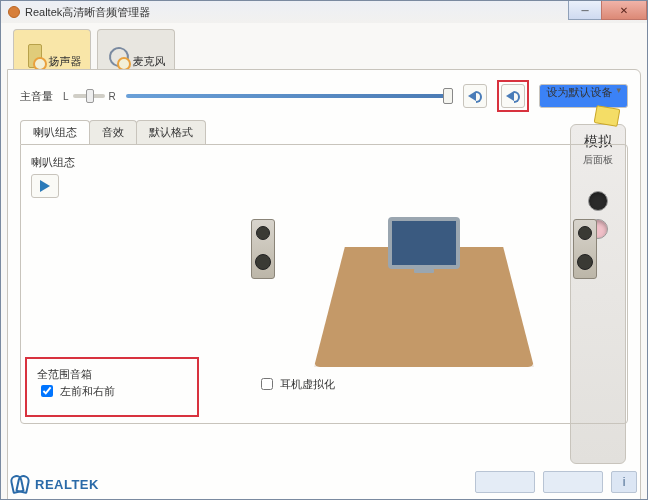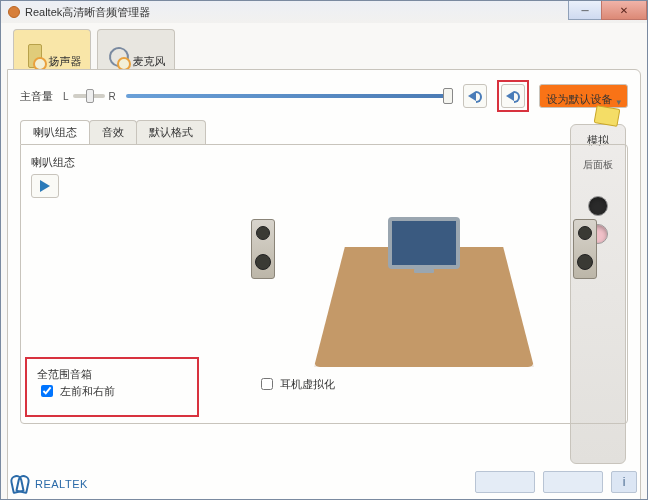--- a/index.html
+++ b/index.html
@@ -45,30 +45,30 @@
 .balance .bl{font-size:10px;color:#555}
 .bal-slider{width:32px;height:4px;background:#d0cec6;position:relative;border-radius:2px;margin:0 2px}
 .bal-slider::after{content:"";position:absolute;width:6px;height:12px;background:#eee;border:1px solid #999;border-radius:2px;top:-5px;left:13px}
 .vol-slider{flex:1;height:4px;background:linear-gradient(to right,#6aa0d8,#4b7bb4);border-radius:2px;position:relative}
 .vol-slider::after{content:"";position:absolute;width:8px;height:14px;background:#f5f5f0;border:1px solid #888;border-radius:2px;top:-6px;right:0}
 .icon-btn{width:22px;height:22px;border:1px solid var(--border);border-radius:3px;background:#fafaf6;display:flex;align-items:center;justify-content:center}
 .ic-vol{position:relative;width:14px;height:14px}
 .ic-vol::before{content:"";position:absolute;width:0;height:0;border-top:5px solid transparent;border-bottom:5px solid transparent;border-right:8px solid #4a7cb8;left:0;top:2px}
 .ic-vol::after{content:"";position:absolute;width:4px;height:8px;border:2px solid #4a7cb8;border-left:none;border-radius:0 8px 8px 0;left:8px;top:2px}
 .redbox{border:2px solid var(--red);padding:2px}
-.default-btn{height:22px;border:1px solid var(--border);border-radius:3px;background:#f97316;padding:0 6px;display:flex;align-items:flex-end;gap:4px;font-size:11px}
+.default-btn{height:22px;border:1px solid var(--border);border-radius:3px;background:#3b82f6;padding:0 6px;display:flex;align-items:flex-start;gap:4px;font-size:11px}
 .default-btn::after{content:"▾";color:#6a6a64;font-size:9px}
 
 
 .mimic{position:absolute;right:14px;top:54px;width:56px;height:340px;background:linear-gradient(to bottom,#eeecea,#e2e0dc);border:1px solid var(--border);border-radius:6px;padding:8px 4px;box-sizing:border-box;text-align:center}
 .mimic .folder{width:22px;height:16px;background:#f4dd66;border:1px solid #caa728;border-radius:2px;position:absolute;top:-18px;right:6px;transform:rotate(10deg)}
 .mimic .dot{width:18px;height:18px;border-radius:50%;margin:8px auto;border:1px solid #999;box-shadow:inset 0 2px 4px rgba(0,0,0,.3)}
 .mimic .dot.black{background:#2a2a2a}
 .mimic .dot.pink{background:#f0c0c8}
-.mimic .mtitle{font-size:11px;margin-bottom:10px}
+.mimic .mtitle{font-size:14px;margin-bottom:2px}
 .mimic .msub{font-size:10px;color:#555;margin-bottom:24px}
 
 
 .subtabs{display:flex;gap:0;margin-top:6px}
 .subtab{padding:4px 12px;border:1px solid var(--border);border-bottom:none;border-radius:4px 4px 0 0;background:#edece6;font-size:11px;margin-right:-1px}
 .subtab.active{background:var(--panel-bg);position:relative;z-index:2}
 .subpanel{border:1px solid var(--border);height:280px;border-radius:0 4px 4px 4px;padding:10px;box-sizing:border-box;display:flex;gap:10px;position:relative}
 
 
 .cfg{width:190px}
@@ -98,21 +98,21 @@
 
 .virt{position:absolute;left:236px;bottom:30px;display:flex;align-items:center;gap:4px;font-size:11px}
 .virt input{width:12px;height:12px}
 
 
 .footer{position:absolute;bottom:6px;left:10px;display:flex;align-items:center;gap:6px}
 .rtk-logo{width:18px;height:18px;position:relative}
 .rtk-logo::before,.rtk-logo::after{content:"";position:absolute;width:8px;height:14px;border:2px solid #2a6aa8;border-radius:8px 8px 2px 2px;top:0}
 .rtk-logo::before{left:0;transform:rotate(-12deg)}
 .rtk-logo::after{left:6px;transform:rotate(12deg)}
-.rtk-text{color:#2a6aa8;font-weight:normal;font-size:11px;letter-spacing:.5px}
+.rtk-text{color:#2a6aa8;font-weight:bold;font-size:13px;letter-spacing:.5px}
 .footer-right{position:absolute;bottom:6px;right:10px;display:flex;gap:8px}
 .fbtn{width:58px;height:20px;background:#e4ecf6;border:1px solid #b8c4d4;border-radius:2px}
 .fico{width:24px;height:20px;background:#dce6f4;border:1px solid #b8c4d4;border-radius:2px;display:flex;align-items:center;justify-content:center;font-size:12px;color:#4a6a90}
 </style>
 </head>
 <body>
 
 <div class="window">
 
   <div class="titlebar">

